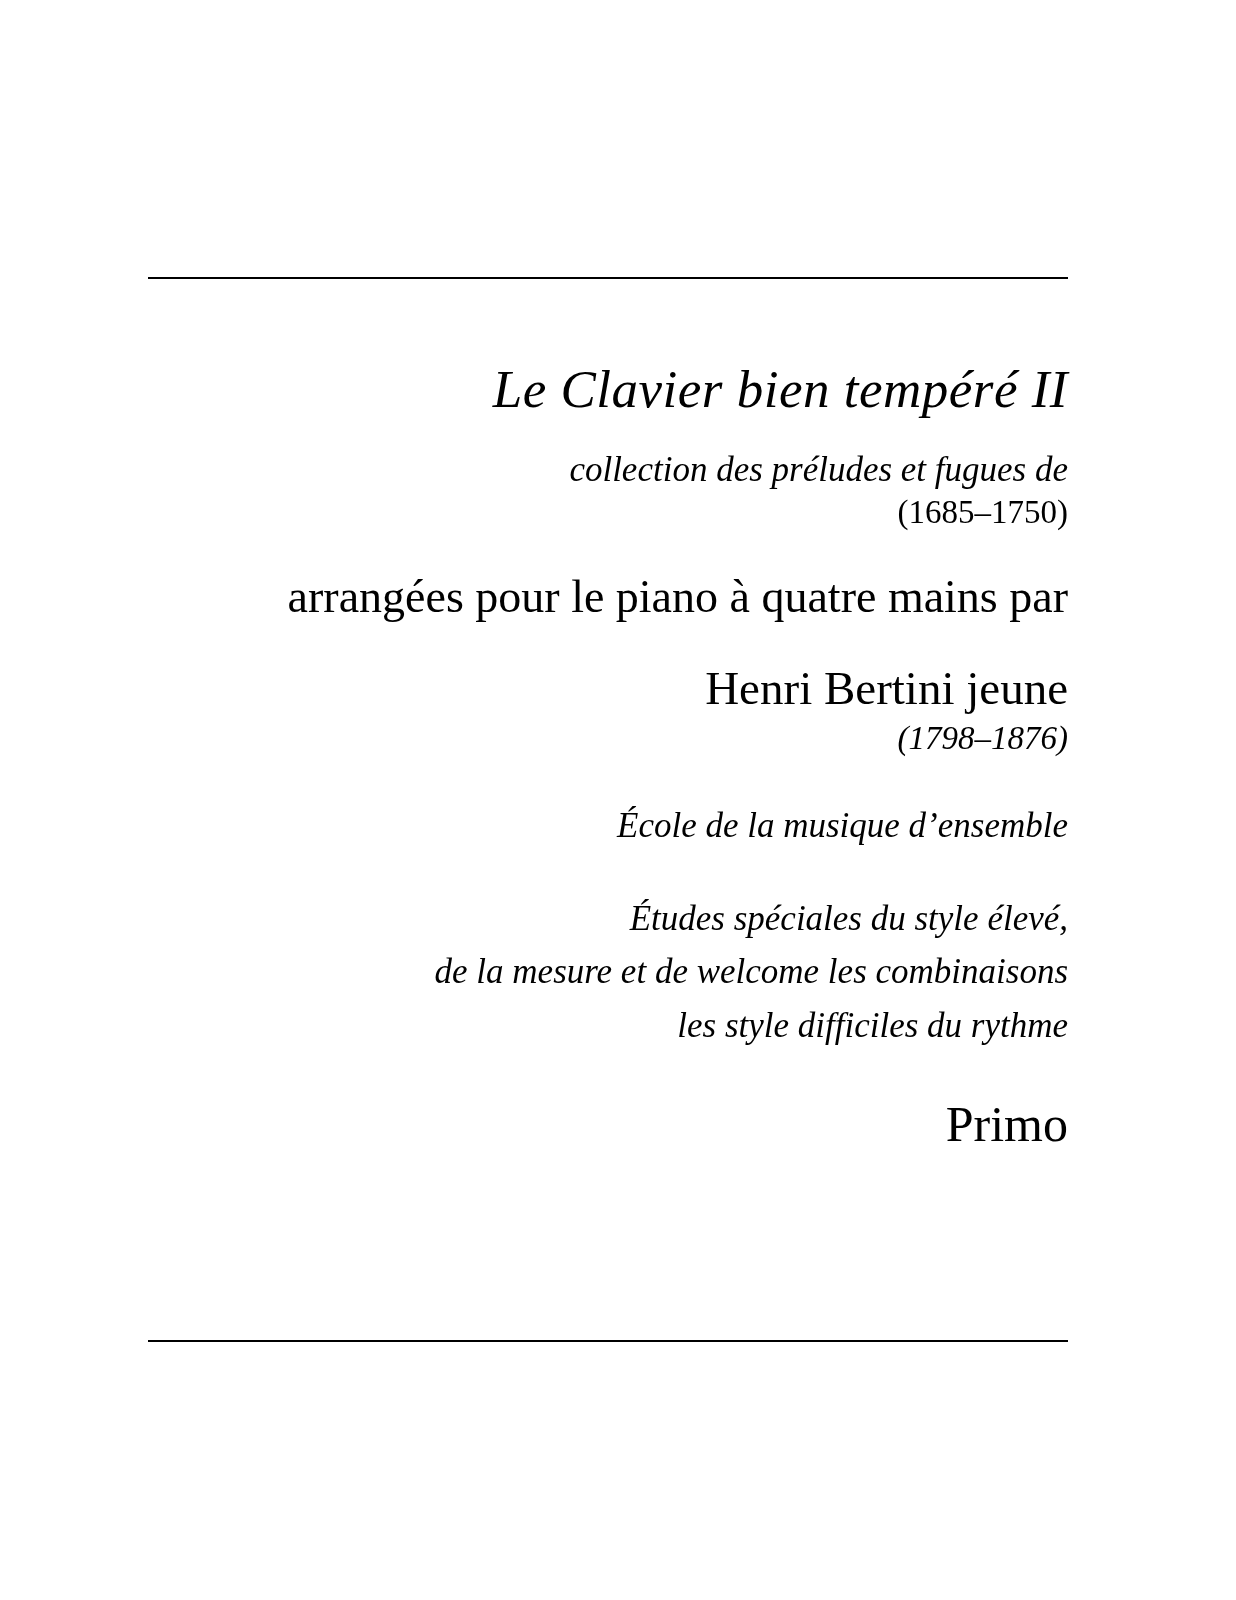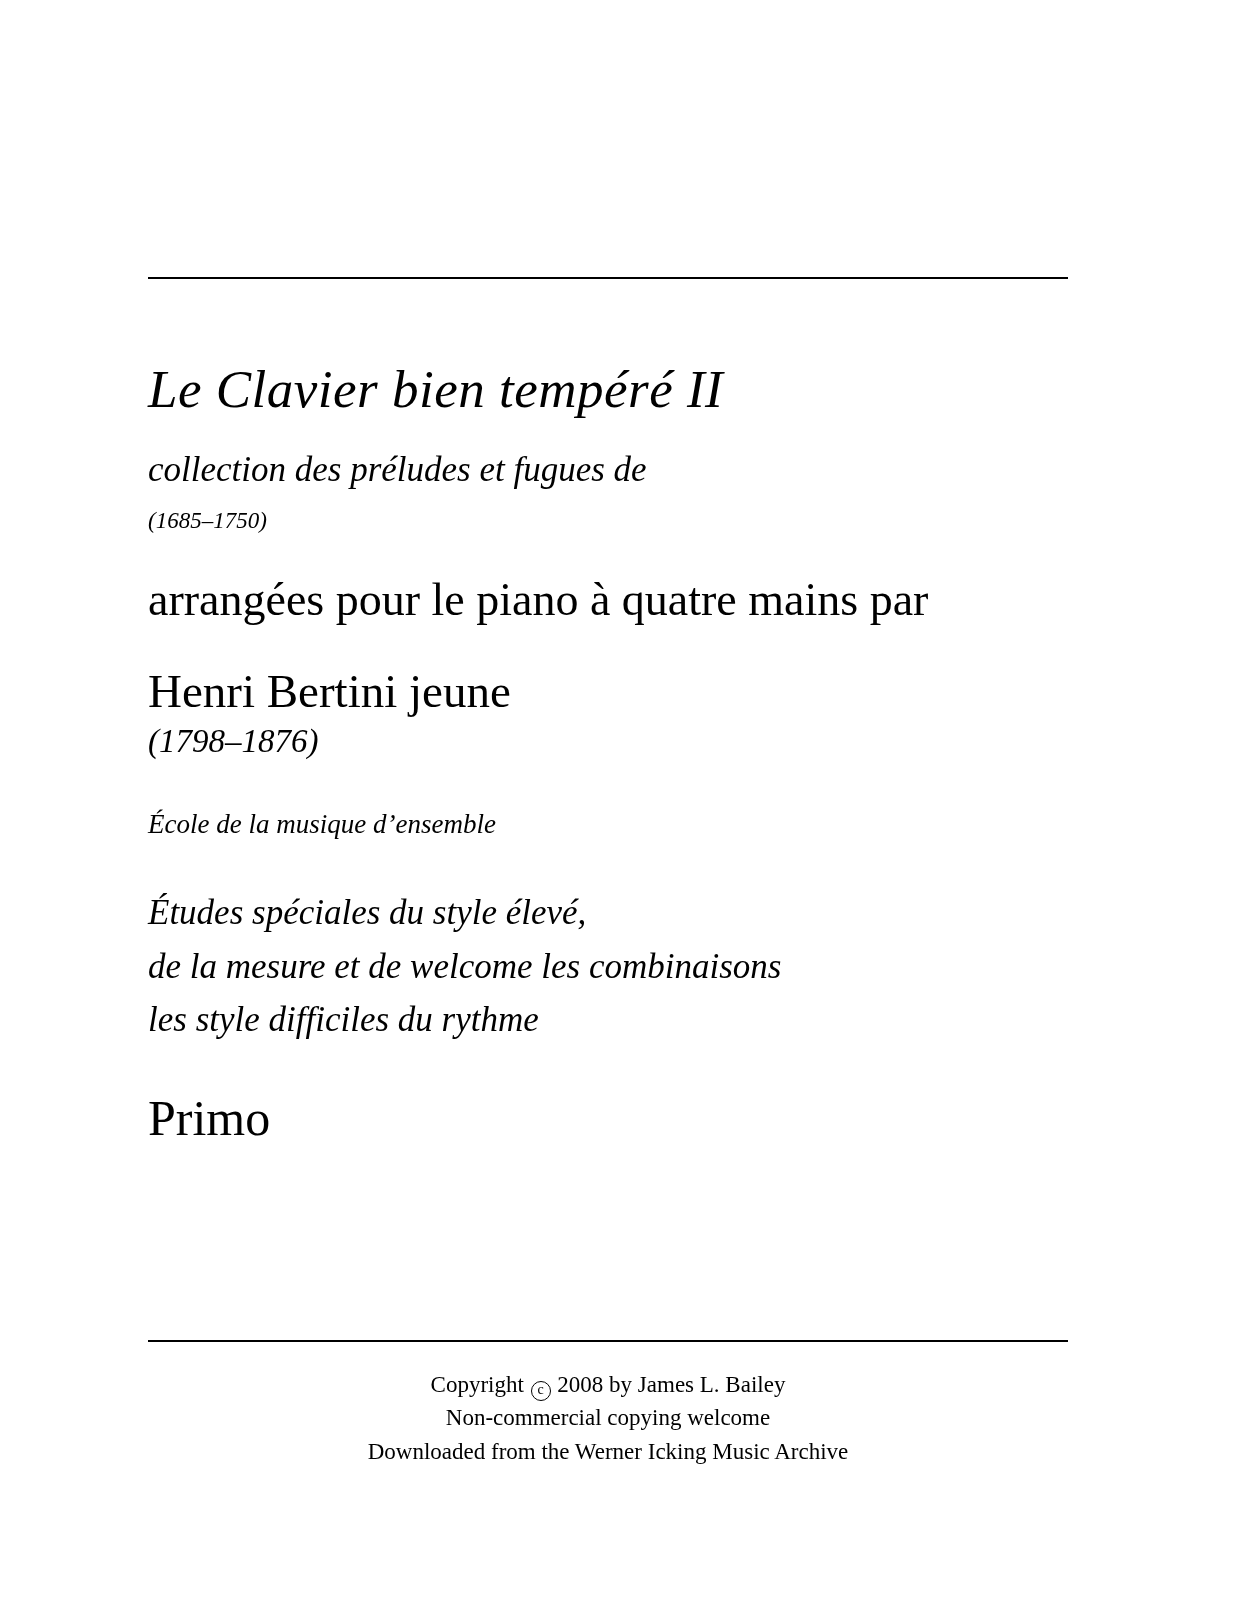--- a/index.html
+++ b/index.html
@@ -29,21 +29,21 @@
     background: #000000;
   }
   .rule-top { top: 277px; }
   .rule-bottom { top: 1340px; }
 
   .content {
     position: absolute;
     left: 148px;
     top: 300px;
     width: 920px;
-    text-align: left;
+    text-align: right;
   }
 
   .title-main {
     font-style: italic;
     font-size: 53px;
     line-height: 1.1;
     letter-spacing: 0.5px;
     margin-top: 60px;
   }
   .subtitle {
@@ -51,44 +51,43 @@
     font-size: 35px;
     line-height: 1.1;
     margin-top: 33px;
   }
   .composer {
     font-size: 47px;
     line-height: 1.1;
     margin-top: 38px;
   }
   .composer-dates {
-    font-style: italic;
-    font-size: 23px;
+    font-size: 33px;
     line-height: 1.1;
-    margin-top: 18px;
+    margin-top: 4px;
   }
   .arranged-line {
     font-size: 46px;
     line-height: 1.1;
     margin-top: 42px;
   }
   .arranger {
     font-size: 47px;
     line-height: 1.1;
     margin-top: 40px;
   }
   .arranger-dates {
     font-style: italic;
     font-size: 33px;
     line-height: 1.1;
     margin-top: 6px;
   }
   .school-line {
     font-style: italic;
-    font-size: 27px;
+    font-size: 35px;
     line-height: 1.1;
     margin-top: 50px;
   }
   .studies {
     font-style: italic;
     font-size: 35px;
     line-height: 1.52;
     margin-top: 47px;
   }
   .part-label {
@@ -138,19 +137,14 @@
     <div class="studies">
       <div>Études spéciales du style élevé,</div>
       <div>de la mesure et de welcome les combinaisons</div>
       <div>les style difficiles du rythme</div>
     </div>
     <div class="part-label">Primo</div>
   </div>
 
   <div class="rule rule-bottom"></div>
 
-  <div class="footer">
-    <div><span>Copyright</span> <span class="copy-c">c</span> <span>2008 by James L. Bailey</span></div>
-    <div>Non-commercial copying welcome</div>
-    <div>Downloaded from the Werner Icking Music Archive</div>
-  </div>
 
 </div>
 
 </body></html>

